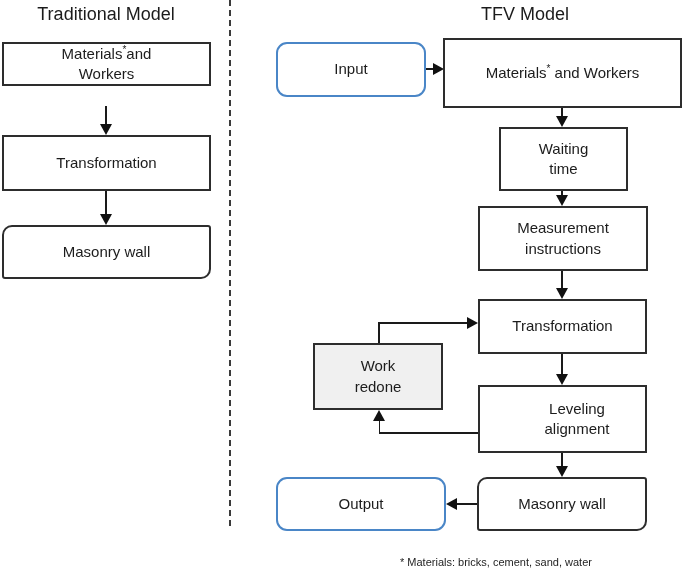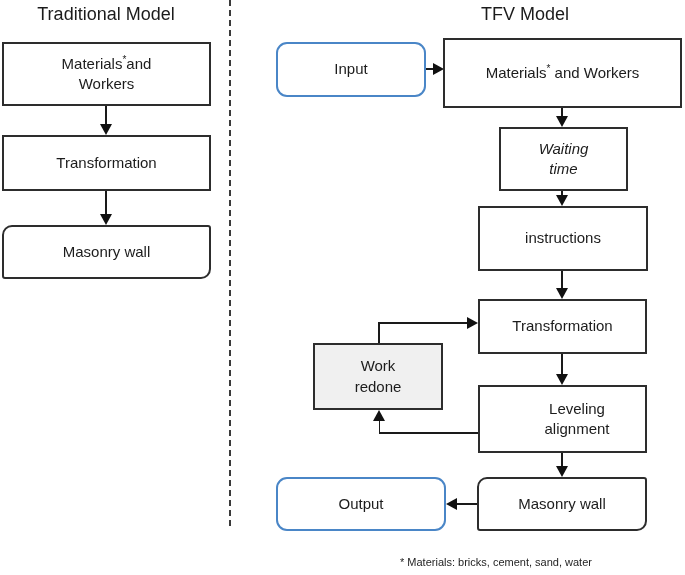--- a/index.html
+++ b/index.html
@@ -34,21 +34,21 @@
 </style>
 </head>
 <body>
 
 <div class="stage">
 
   <div class="divider"></div>
 
   <div class="title" style="left:0;top:4px;width:212px;">Traditional Model</div>
 
-  <div class="box" style="left:2px;top:42px;width:209px;height:64px;">
+  <div class="box" style="left:2px;top:42px;width:209px;height:44px;">
     <div>
       <span class="line"><span>Materials</span><sup>*</sup><span>and</span></span>
       <span class="line">Workers</span>
     </div>
   </div>
 
   <div class="vl" style="left:105px;top:106px;height:18px;"></div>
   <div class="ah down" style="left:99.5px;top:124px;"></div>
 
   <div class="box" style="left:2px;top:135px;width:209px;height:56px;">
@@ -71,32 +71,33 @@
   <div class="hl" style="left:426px;top:68px;width:8px;"></div>
   <div class="ah right" style="left:433px;top:63px;"></div>
 
   <div class="box" style="left:443px;top:38px;width:239px;height:70px;">
     <span><span>Materials</span><sup>*</sup><span> and Workers</span></span>
   </div>
 
   <div class="vl" style="left:561px;top:108px;height:8px;"></div>
   <div class="ah down" style="left:555.5px;top:116px;"></div>
 
-  <div class="box" style="left:499px;top:127px;width:129px;height:64px;font-style:italic;">
+  <div class="box" style="left:499px;top:127px;width:129px;height:64px;">
     <div>
       <span class="line">Waiting</span>
       <span class="line">time</span>
     </div>
   </div>
 
   <div class="vl" style="left:561px;top:191px;height:5px;"></div>
   <div class="ah down" style="left:555.5px;top:195px;"></div>
 
   <div class="box" style="left:478px;top:206px;width:170px;height:65px;">
     <div>
+      <span class="line">Measurement</span>
       <span class="line">instructions</span>
     </div>
   </div>
 
   <div class="vl" style="left:561px;top:271px;height:17px;"></div>
   <div class="ah down" style="left:555.5px;top:288px;"></div>
 
   <div class="box" style="left:478px;top:299px;width:169px;height:55px;">
     <span>Transformation</span>
   </div>

